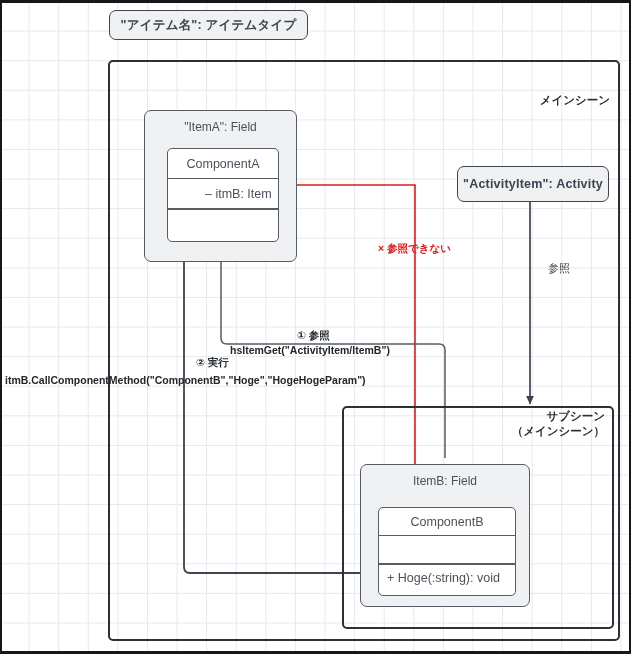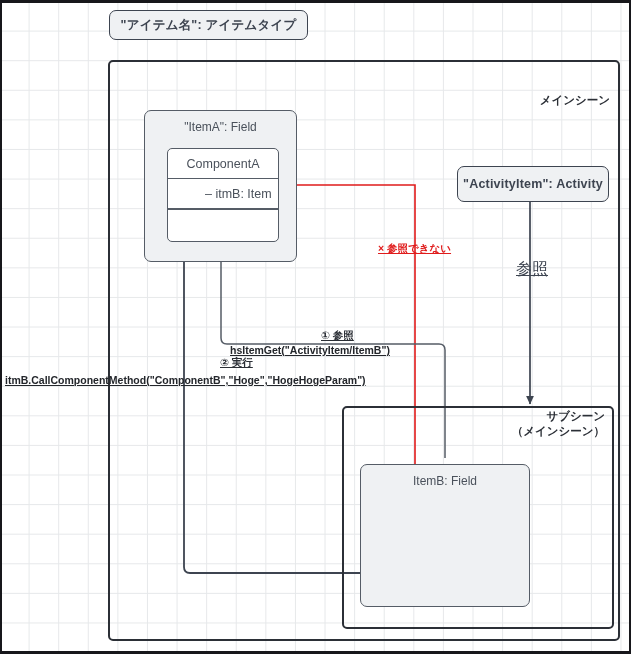--- a/index.html
+++ b/index.html
@@ -59,25 +59,25 @@
     box-sizing:border-box;font-size:12.5px;color:#4a515b;
     display:flex;align-items:center;
   }
   .cls .row.center{justify-content:center;}
   .cls .row.pad{padding-left:8px;}
   .cls .sep{height:1.4px;background:#555c66;}
 
   
   .lbl{
     position:absolute;font-size:10.5px;font-weight:700;color:#23262b;
-    white-space:nowrap;line-height:13px;text-decoration:underline;
+    white-space:nowrap;line-height:13px;
   }
   .lbl.red{color:#e01b1b;}
-  .lbl.norm{font-weight:600;color:#2b2f36;padding-left:24px;}
-  .lbl.plain{font-weight:400;color:#3d4450;font-size:16px;}
+  .lbl.norm{font-weight:600;color:#2b2f36;}
+  .lbl.plain{font-weight:400;color:#3d4450;font-size:11px;margin-left:32px;}
 </style>
 </head>
 <body>
 
 <div id="stage">
 
   <div id="grid"></div>
 
   <svg id="wires" viewBox="0 0 631 654" xmlns="http://www.w3.org/2000/svg">
     <defs>
@@ -126,20 +126,27 @@
       <div class="row pad" style="height:29px;"></div>
     </div>
   </div>
 
   <div class="node chip" style="left:457px;top:166px;width:152px;height:36px;">
     <span>"ActivityItem": Activity</span>
   </div>
 
   <div class="node objbox" style="left:360px;top:458px;width:170px;height:143px;margin-top:6px;">
     <div class="title">ItemB: Field</div>
+    <div class="cls" style="left:17px;top:42px;width:136px;height:87px;">
+      <div class="row center" style="height:27px;">ComponentB</div>
+      <div class="sep"></div>
+      <div class="row pad" style="height:27px;"></div>
+      <div class="sep"></div>
+      <div class="row pad" style="height:27px;">+ Hoge(:string): void</div>
+    </div>
   </div>
 
   <div class="lbl red" style="left:378px;top:242px;">× 参照できない</div>
 
   <div class="lbl plain" style="left:516px;top:262px;">参照</div>
 
   <div class="lbl norm" style="left:297px;top:329px;">① 参照</div>
   <div class="lbl" style="left:230px;top:344px;">hsItemGet("ActivityItem/ItemB")</div>
 
   <div class="lbl norm" style="left:196px;top:356px;">② 実行</div>

